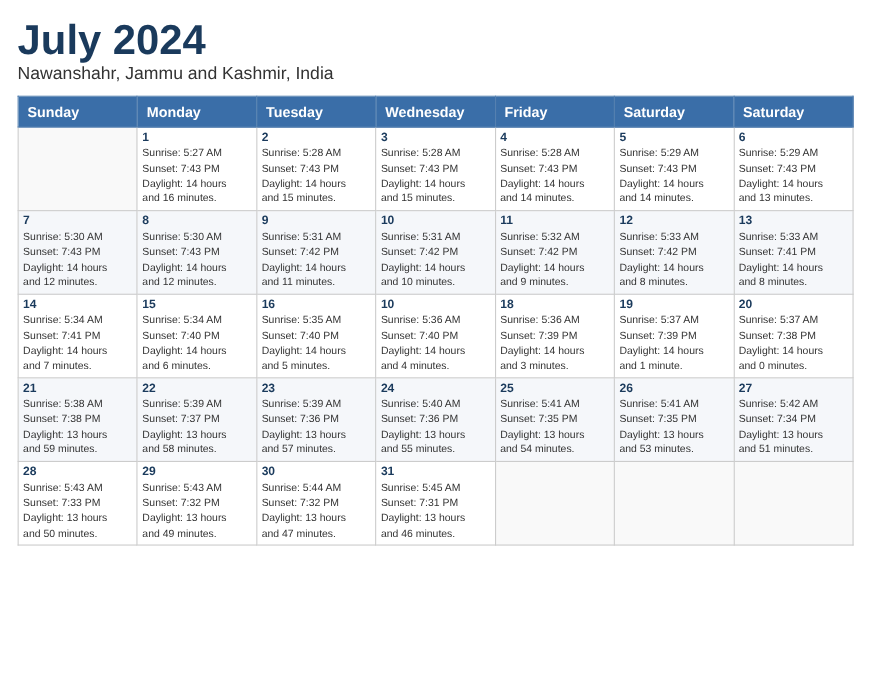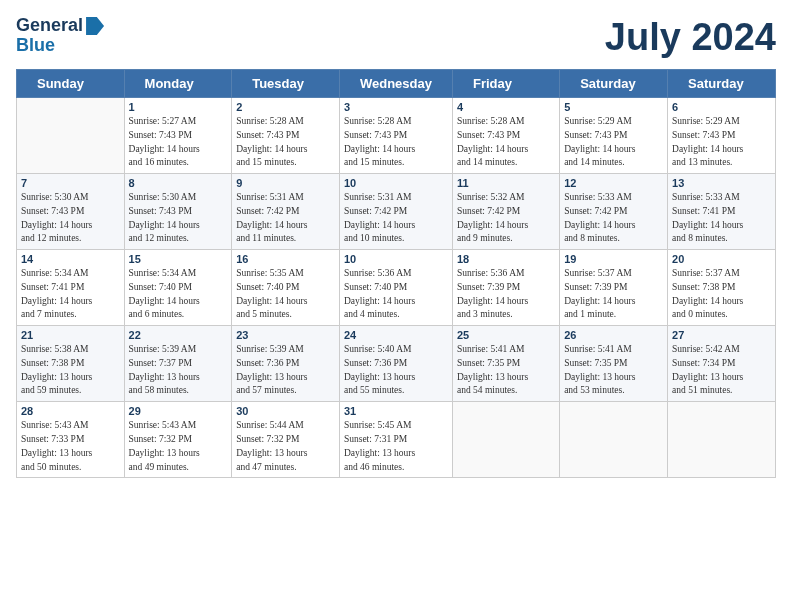--- a/index.html
+++ b/index.html
@@ -46,21 +46,21 @@
     }
     .calendar {
       width: 100%;
       border-collapse: collapse;
       border: 1px solid #ccc;
     }
     .calendar th {
       background: #3a6ea8;
       color: #fff;
       font-size: 13px;
-      padding: 6px 20px;
+      padding: 6px 8px;
       text-align: left;
       border: 1px solid #5580b0;
     }
     .calendar td {
       vertical-align: top;
       border: 1px solid #ccc;
       padding: 3px 4px;
       font-size: 10px;
       color: #333;
       width: calc(100% / 7);
@@ -69,38 +69,31 @@
     .day-number {
       font-size: 11px;
       font-weight: bold;
       color: #1a3a5c;
       display: block;
       margin-bottom: 2px;
     }
     .day-info {
       line-height: 1.45;
       font-size: 9.5px;
-      font-family: Liberation Serif, serif;
     }
     .row-shade { background: #f5f7fa; }
     .empty { background: #f9f9f9; }
   </style>
 </head>
 <body>
 
 <div class="header">
-  <div class="logo">
-    <div class="general">
-      <span>General</span>
-      <div class="logo-icon"></div>
-    </div>
-    <span class="blue">Blue</span>
-  </div>
   <div class="title-block">
     <h1>July 2024</h1>
+    <h2>Nawanshahr, Jammu and Kashmir, India</h2>
   </div>
 </div>
 
 <table class="calendar">
   <thead>
     <tr id="col-headers">
         <th>Sunday</th>
         <th>Monday</th>
         <th>Tuesday</th>
         <th>Wednesday</th>

